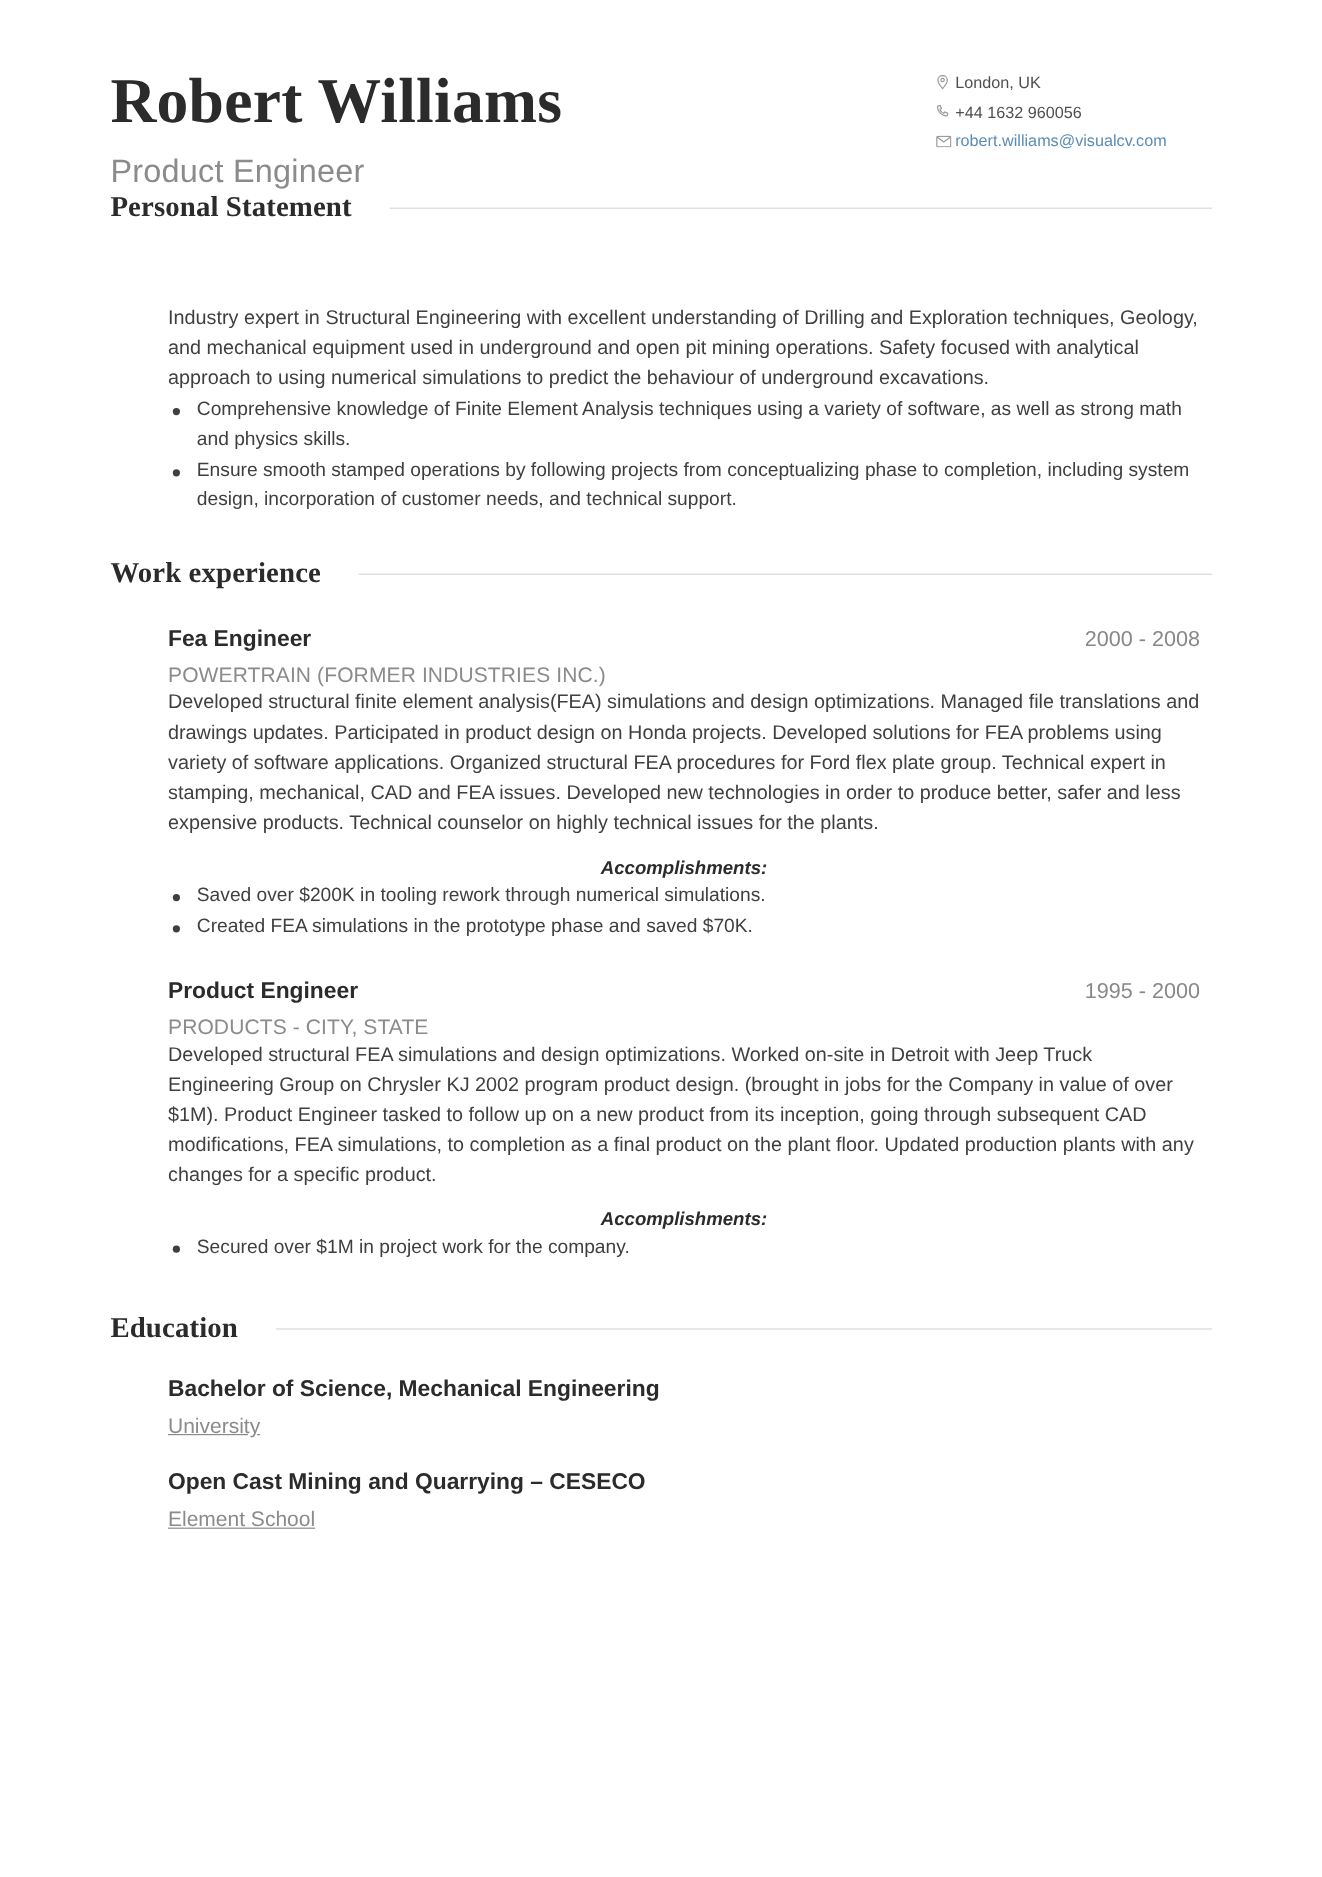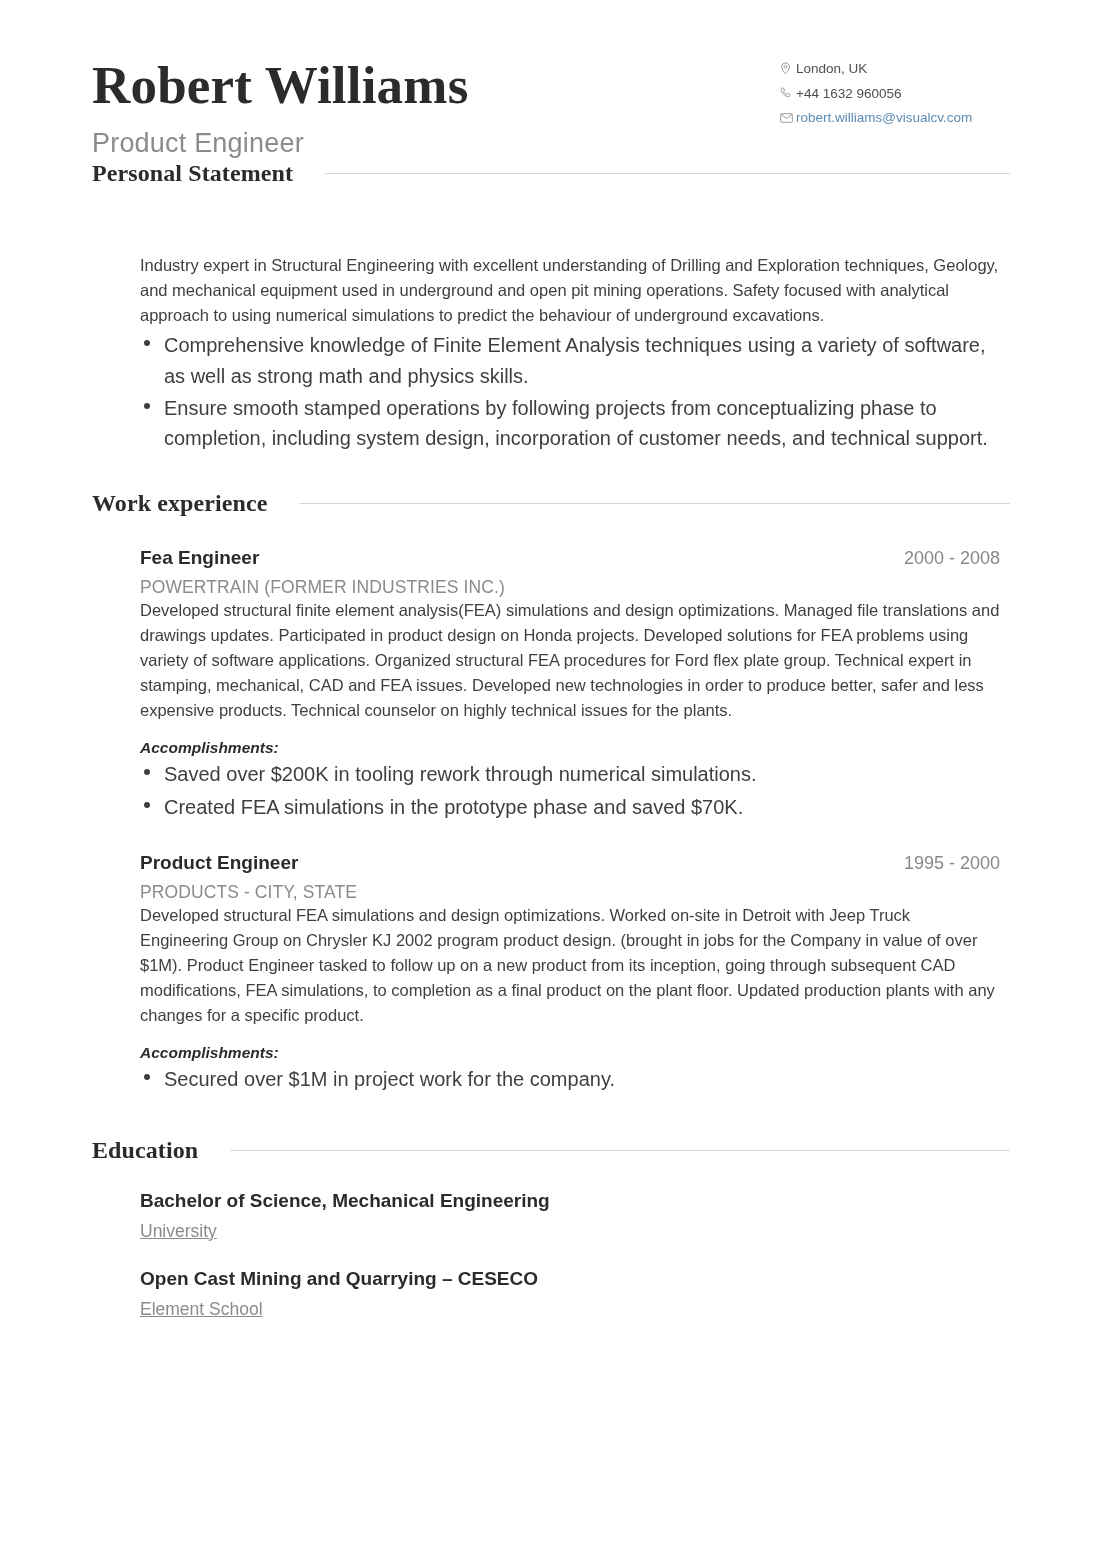--- a/index.html
+++ b/index.html
@@ -108,21 +108,21 @@
     color: #3f3f3f;
     margin: 0;
   }
   ul.bullets {
     list-style: none;
     margin: 0;
     padding: 0;
   }
   ul.bullets li {
     position: relative;
-    font-size: 20px;
+    font-size: 16px;
     line-height: 1.52;
     color: #3f3f3f;
     padding-left: 24px;
     margin-top: 2px;
   }
   ul.bullets li::before {
     content: "";
     position: absolute;
     left: 4px;
     top: 10px;
@@ -157,20 +157,21 @@
     margin-top: 8px;
     letter-spacing: 0.1px;
   }
   .job-desc { margin-top: 8px; }
   .accomplishments-label {
     font-size: 15.5px;
     font-weight: bold;
     font-style: italic;
     color: #2b2b2b;
     margin-top: 16px;
+    text-align: center;
   }
   .accomplishments { margin-top: 4px; }
 
   
   .edu-item { margin-top: 26px; }
   .edu-degree {
     font-size: 19px;
     font-weight: bold;
     color: #2b2b2b;
   }

